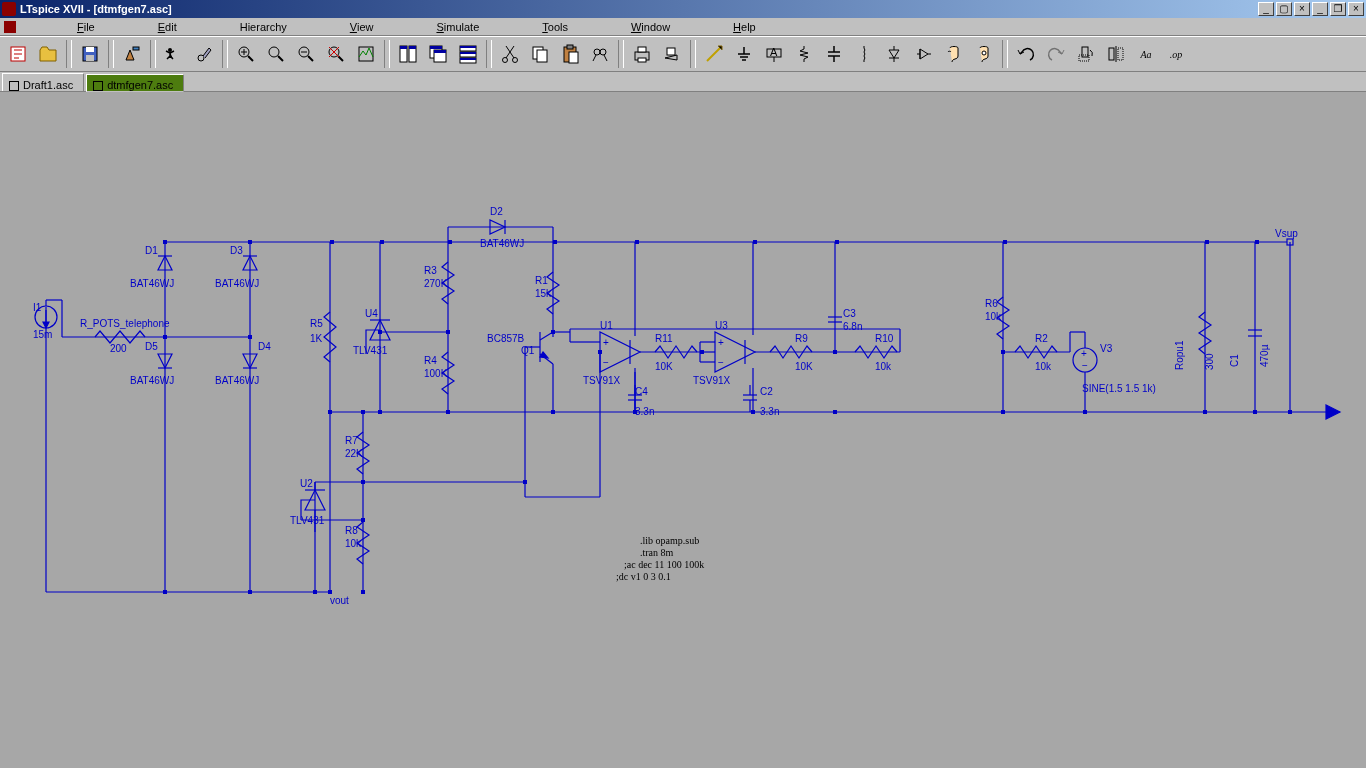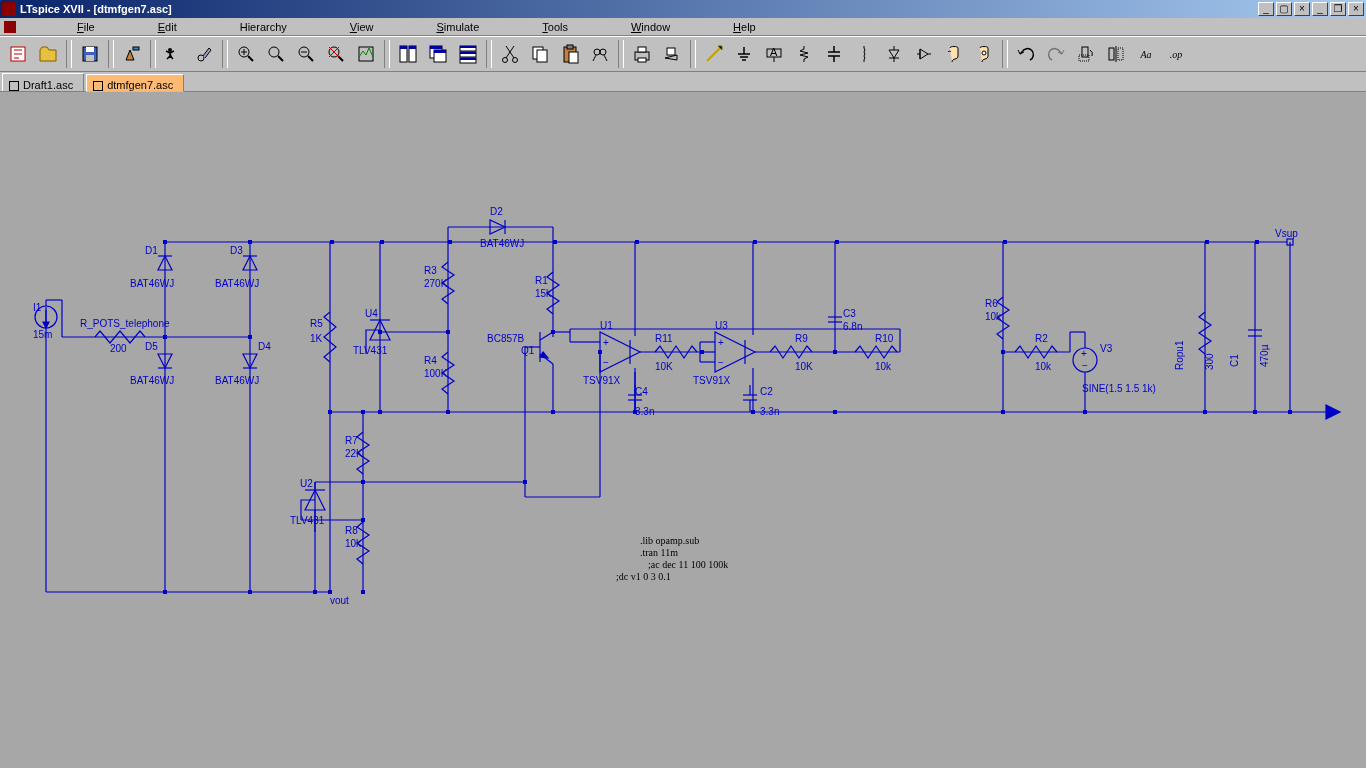--- a/index.html
+++ b/index.html
@@ -16,21 +16,21 @@
 .menubar .mi u { text-decoration: underline; }
 
 .toolbar { height: 36px; background:#c0c0c0; border-top:1px solid #fff; border-bottom:1px solid #808080; display:flex; align-items:center; padding:2px 4px; gap:2px; }
 .tb { width:28px; height:28px; border:1px solid #c0c0c0; display:flex; align-items:center; justify-content:center; cursor:pointer; }
 .tsep { width:6px; height:28px; border-left:1px solid #808080; border-right:1px solid #fff; margin:0 2px; }
 .toolbar svg { width:20px; height:20px; }
 .toolbar .txt { font-size:10px; font-style:italic; font-family: "Times New Roman", serif; }
 
 .tabbar { height: 20px; background:#c0c0c0; display:flex; align-items:flex-end; padding-left:2px; border-bottom:1px solid #808080; }
 .tab { height:18px; padding:2px 10px 0 6px; background:#c0c0c0; border:1px solid #808080; border-bottom:none; border-top-color:#fff; border-left-color:#fff; margin-right:2px; cursor:pointer; display:flex; align-items:flex-end; gap:4px; }
-.tab.active { background:#fdba74; border-bottom:1px solid #c0c0c0; margin-bottom:-1px; }
+.tab.active { background:#4d7c0f; border-bottom:1px solid #c0c0c0; margin-bottom:-1px; }
 .tab .ti { width:10px; height:10px; border:1px solid #000; }
 
 .canvas { position:relative; width:1366px; height:676px; background:#a7a7a7; overflow:hidden; }
 .sch { position:absolute; inset:0; }
 .sch line, .sch polyline, .sch path, .sch rect, .sch circle, .sch polygon { stroke:#0000c8; fill:none; stroke-width:1.2; }
 .sch .fill { fill:#0000c8; }
 .sch text { fill:#0000c8; font-family: Arial, sans-serif; font-size:10px; }
 .sch .node { fill:#0000c8; stroke:none; }
 .sch .open { fill:#a7a7a7; stroke:#0000c8; }
 
@@ -588,16 +588,16 @@
 <path d="M363 430 l-6 5 l12 8 l-12 8 l12 8 l-12 8 l6 5"></path>
 <text x="345" y="442">R8</text>
 <text x="345" y="455">10k</text>
 <rect class="node" x="361" y="498" width="4" height="4"></rect>
 <line x1="301" y1="428" x2="363" y2="428"></line>
       <rect class="node" x="361" y="426" width="4" height="4"></rect>
 
 </svg>
 
 <div class="spice" style="left:640px; top:443px">.lib opamp.sub</div>
-<div class="spice" style="left:640px; top:455px">.tran 11m</div>
-<div class="spice" style="left:648px; top:467px">;ac dec 11 100 100k</div>
+<div class="spice" style="left:640px; top:455px">.tran 8m</div>
+<div class="spice" style="left:624px; top:467px">;ac dec 11 100 100k</div>
 <div class="spice" style="left:616px; top:479px">;dc v1 0 3 0.1</div>
 </div>
 
 </body></html>

